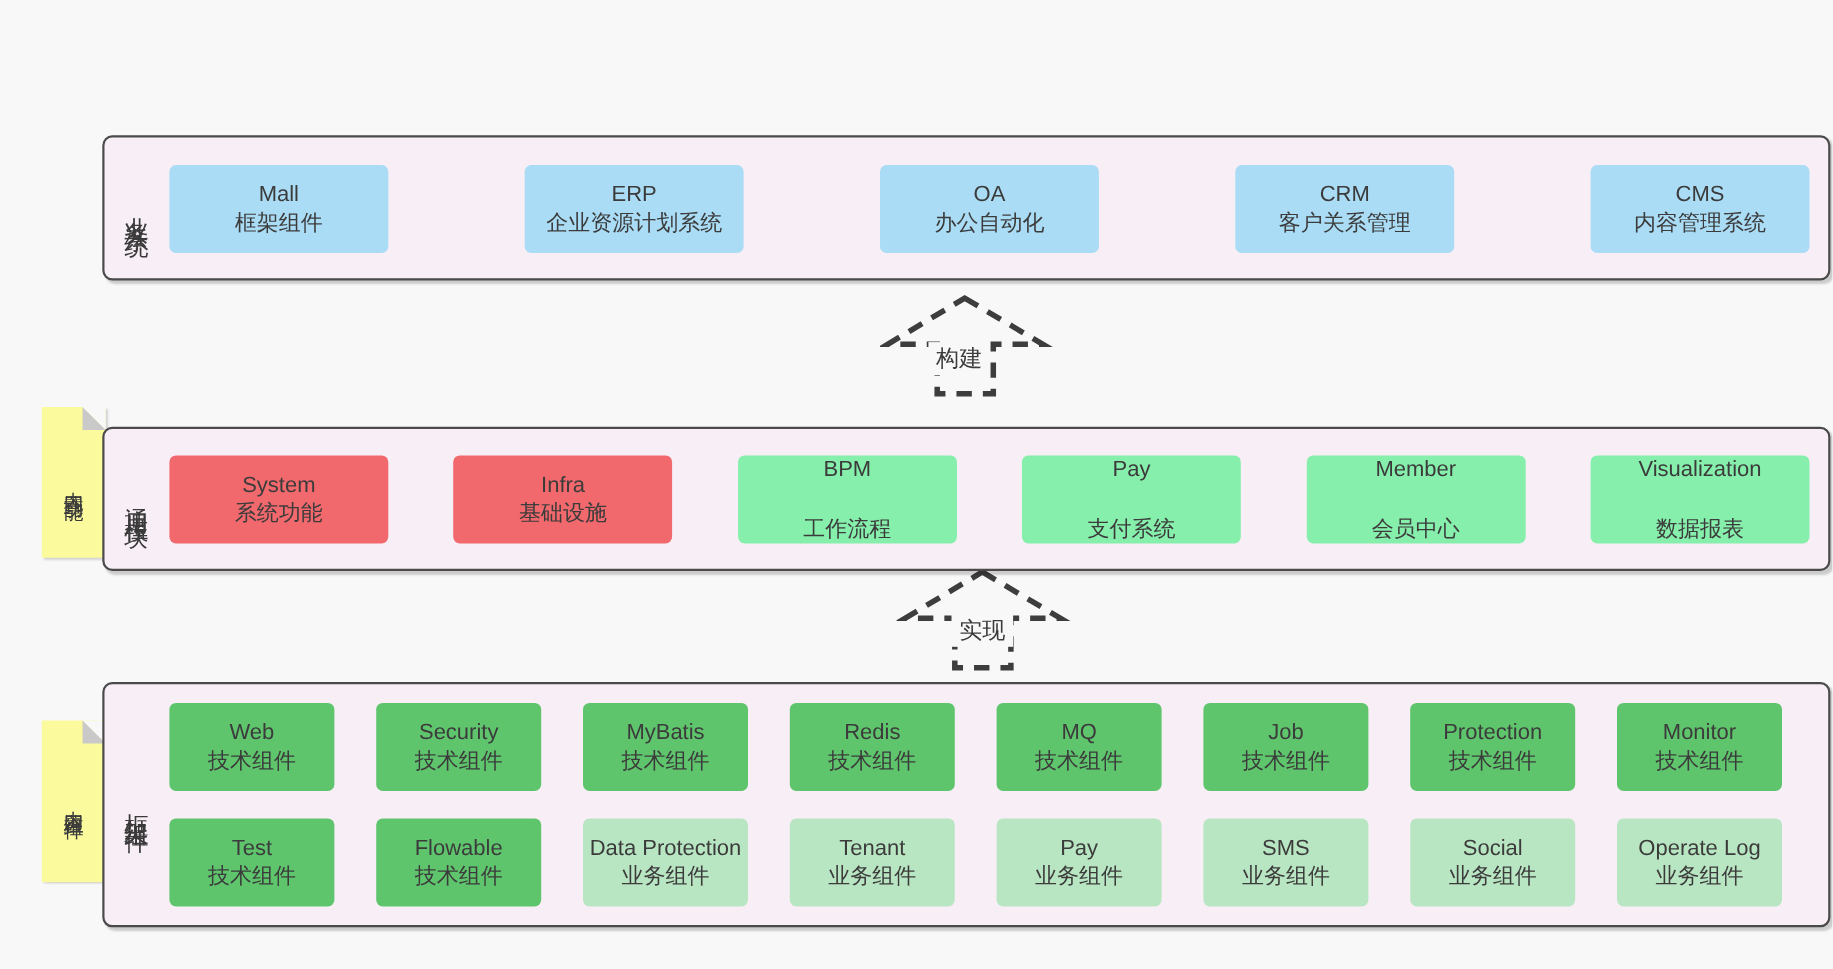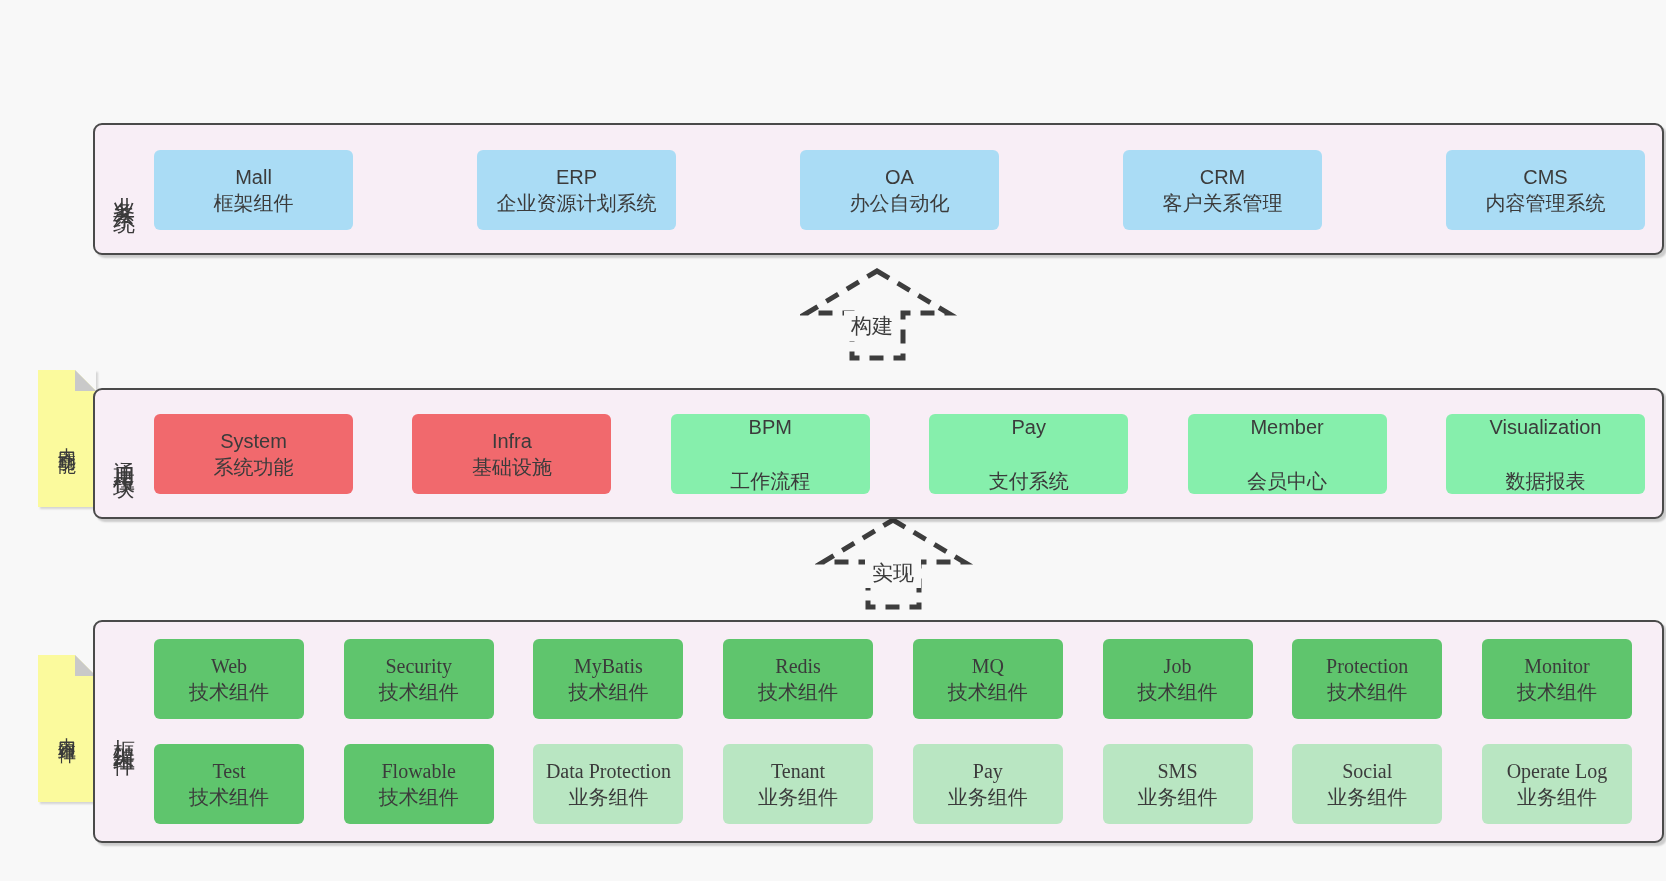--- a/index.html
+++ b/index.html
@@ -25,21 +25,21 @@
   }
   .layer-label span{
     writing-mode:vertical-rl;text-orientation:upright;
     font-size:22px;letter-spacing:5px;color:#3a3a3a;
   }
   .row{
     position:absolute;left:59px;right:17px;height:80px;
     display:flex;justify-content:space-between;align-items:stretch;
   }
   .row.r6 .box{width:199px;}
-  .row.r8{right:30px;font-family:Liberation Serif, serif;}
+  .row.r8{right:42px;}
   .row.r8 .box{width:150px;}
   #layer-business .row{top:25px;}
   #layer-modules .row{top:24px;}
   #layer-components .row-1{top:17px;}
   #layer-components .row-2{top:122px;}
   .box{
     border-radius:6px;display:flex;flex-direction:column;
     align-items:center;justify-content:center;
     text-align:center;font-size:20px;line-height:26px;padding:0 6px;box-sizing:border-box;
   }

